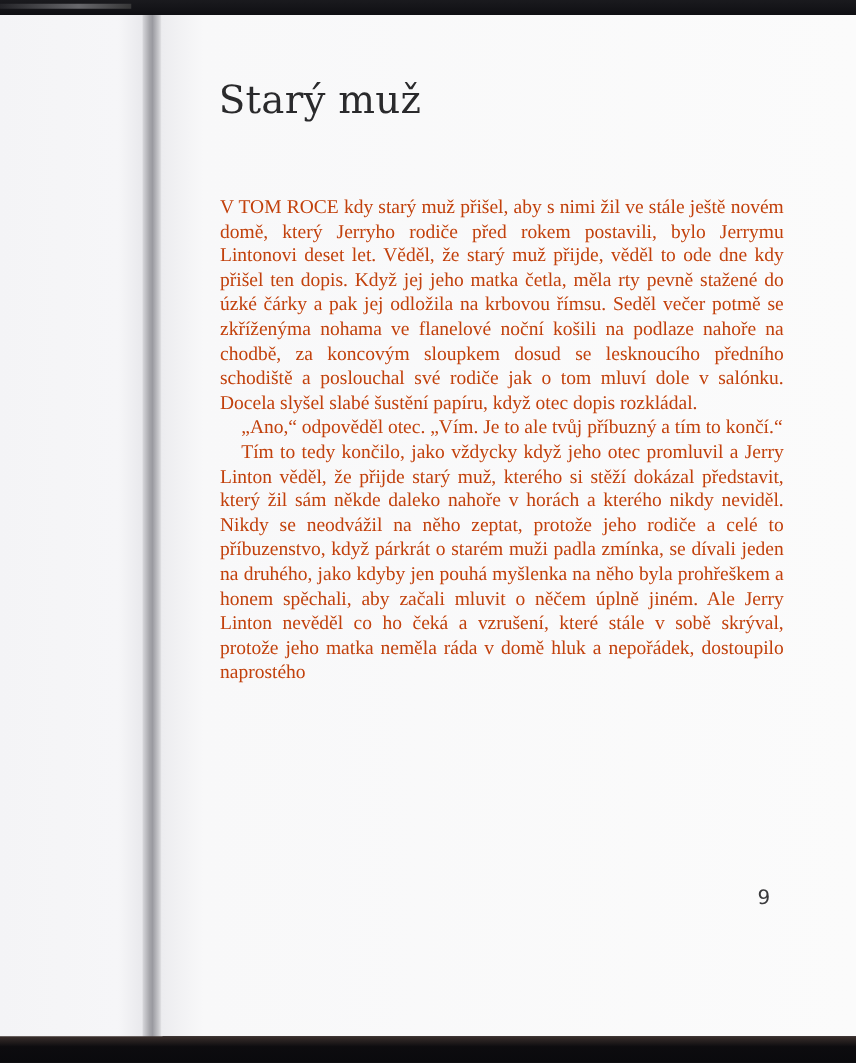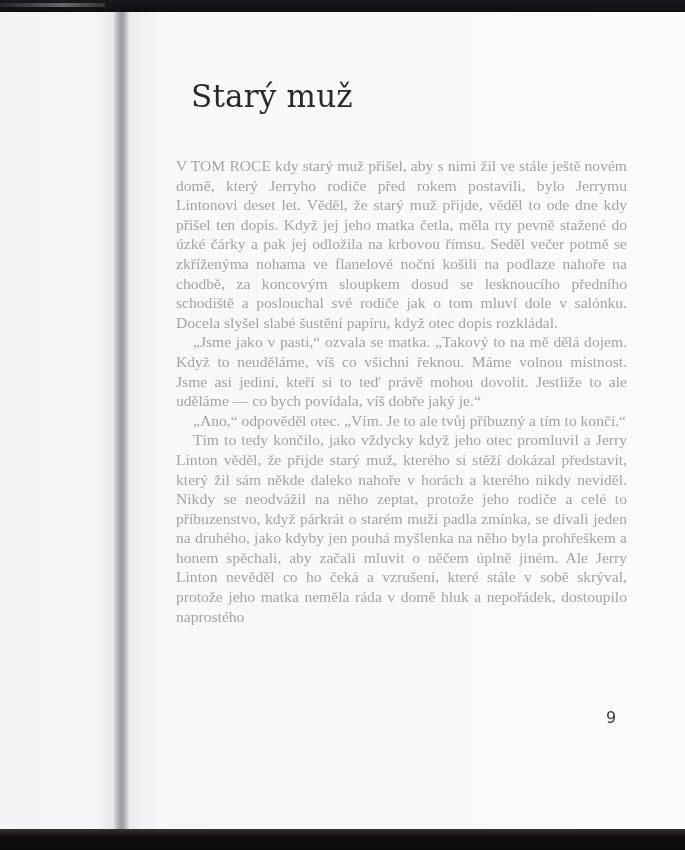--- a/index.html
+++ b/index.html
@@ -31,26 +31,26 @@
     background: linear-gradient(90deg, #d8d8dc 0%, #a6a6ab 35%, #9a9aa0 50%, #c8c8cc 80%, #eeeef0 100%);
   }
   .right-page {
     position: absolute; left: 129px; top: 12px; width: 556px; height: 817px;
     background: linear-gradient(90deg, #ececef 0%, #f8f8f9 6%, #fbfbfb 100%);
   }
   .chapter-title {
     position: absolute; left: 175px; top: 62px;
     font-family: "DejaVu Serif", serif;
     font-size: 31px; color: #2a2a2c; letter-spacing: 0.2px;
-    margin: 16px; font-weight: normal;
+    margin: 0; font-weight: normal;
   }
   .body-text {
     position: absolute; left: 176px; top: 156px; width: 451px;
     font-family: "Liberation Serif", serif;
-    font-size: 15.6px; line-height: 19.6px; color: #a3a3a3;
+    font-size: 15.6px; line-height: 19.6px; color: #c2410c;
     text-align: justify;
   }
   .body-text p { margin: 0; text-indent: 17px; }
   .body-text p.first { text-indent: 0; }
   .page-number {
     position: absolute; left: 606px; top: 708px;
     font-family: "DejaVu Sans", sans-serif;
     font-size: 16px; color: #3a3a3c;
   }
 </style>
@@ -62,18 +62,17 @@
 </div>
 <div class="left-page"></div>
 <div class="gutter"></div>
 <div class="right-page"></div>
 <div class="bottom-edge"></div>
 
 <h1 class="chapter-title">Starý muž</h1>
 
 <div class="body-text">
   <p class="first">V TOM ROCE kdy starý muž přišel, aby s nimi žil ve stále ještě novém domě, který Jerryho rodiče před rokem postavili, bylo Jerrymu Lintonovi deset let. Věděl, že starý muž přijde, věděl to ode dne kdy přišel ten dopis. Když jej jeho matka četla, měla rty pevně stažené do úzké čárky a pak jej odložila na krbovou římsu. Seděl večer potmě se zkříženýma nohama ve flanelové noční košili na podlaze nahoře na chodbě, za koncovým sloupkem dosud se lesknoucího předního schodiště a poslouchal své rodiče jak o tom mluví dole v salónku. Docela slyšel slabé šustění papíru, když otec dopis rozkládal.</p>
-  <p>„Jsme jako v pasti,“ ozvala se matka. „Takový to na mě dělá dojem. Když to neuděláme, víš co všichni řeknou. Máme volnou místnost. Jsme asi jediní, kteří si to teď právě mohou dovolit. Jestliže to ale uděláme — co bych povídala, víš dobře jaký je.“</p>
   <p>„Ano,“ odpověděl otec. „Vím. Je to ale tvůj příbuzný a tím to končí.“</p>
   <p>Tím to tedy končilo, jako vždycky když jeho otec promluvil a Jerry Linton věděl, že přijde starý muž, kterého si stěží dokázal představit, který žil sám někde daleko nahoře v horách a kterého nikdy neviděl. Nikdy se neodvážil na něho zeptat, protože jeho rodiče a celé to příbuzenstvo, když párkrát o starém muži padla zmínka, se dívali jeden na druhého, jako kdyby jen pouhá myšlenka na něho byla prohřeškem a honem spěchali, aby začali mluvit o něčem úplně jiném. Ale Jerry Linton nevěděl co ho čeká a vzrušení, které stále v sobě skrýval, protože jeho matka neměla ráda v domě hluk a nepořádek, dostoupilo naprostého</p>
 </div>
 
 <div class="page-number">9</div>
 
 </body></html>

